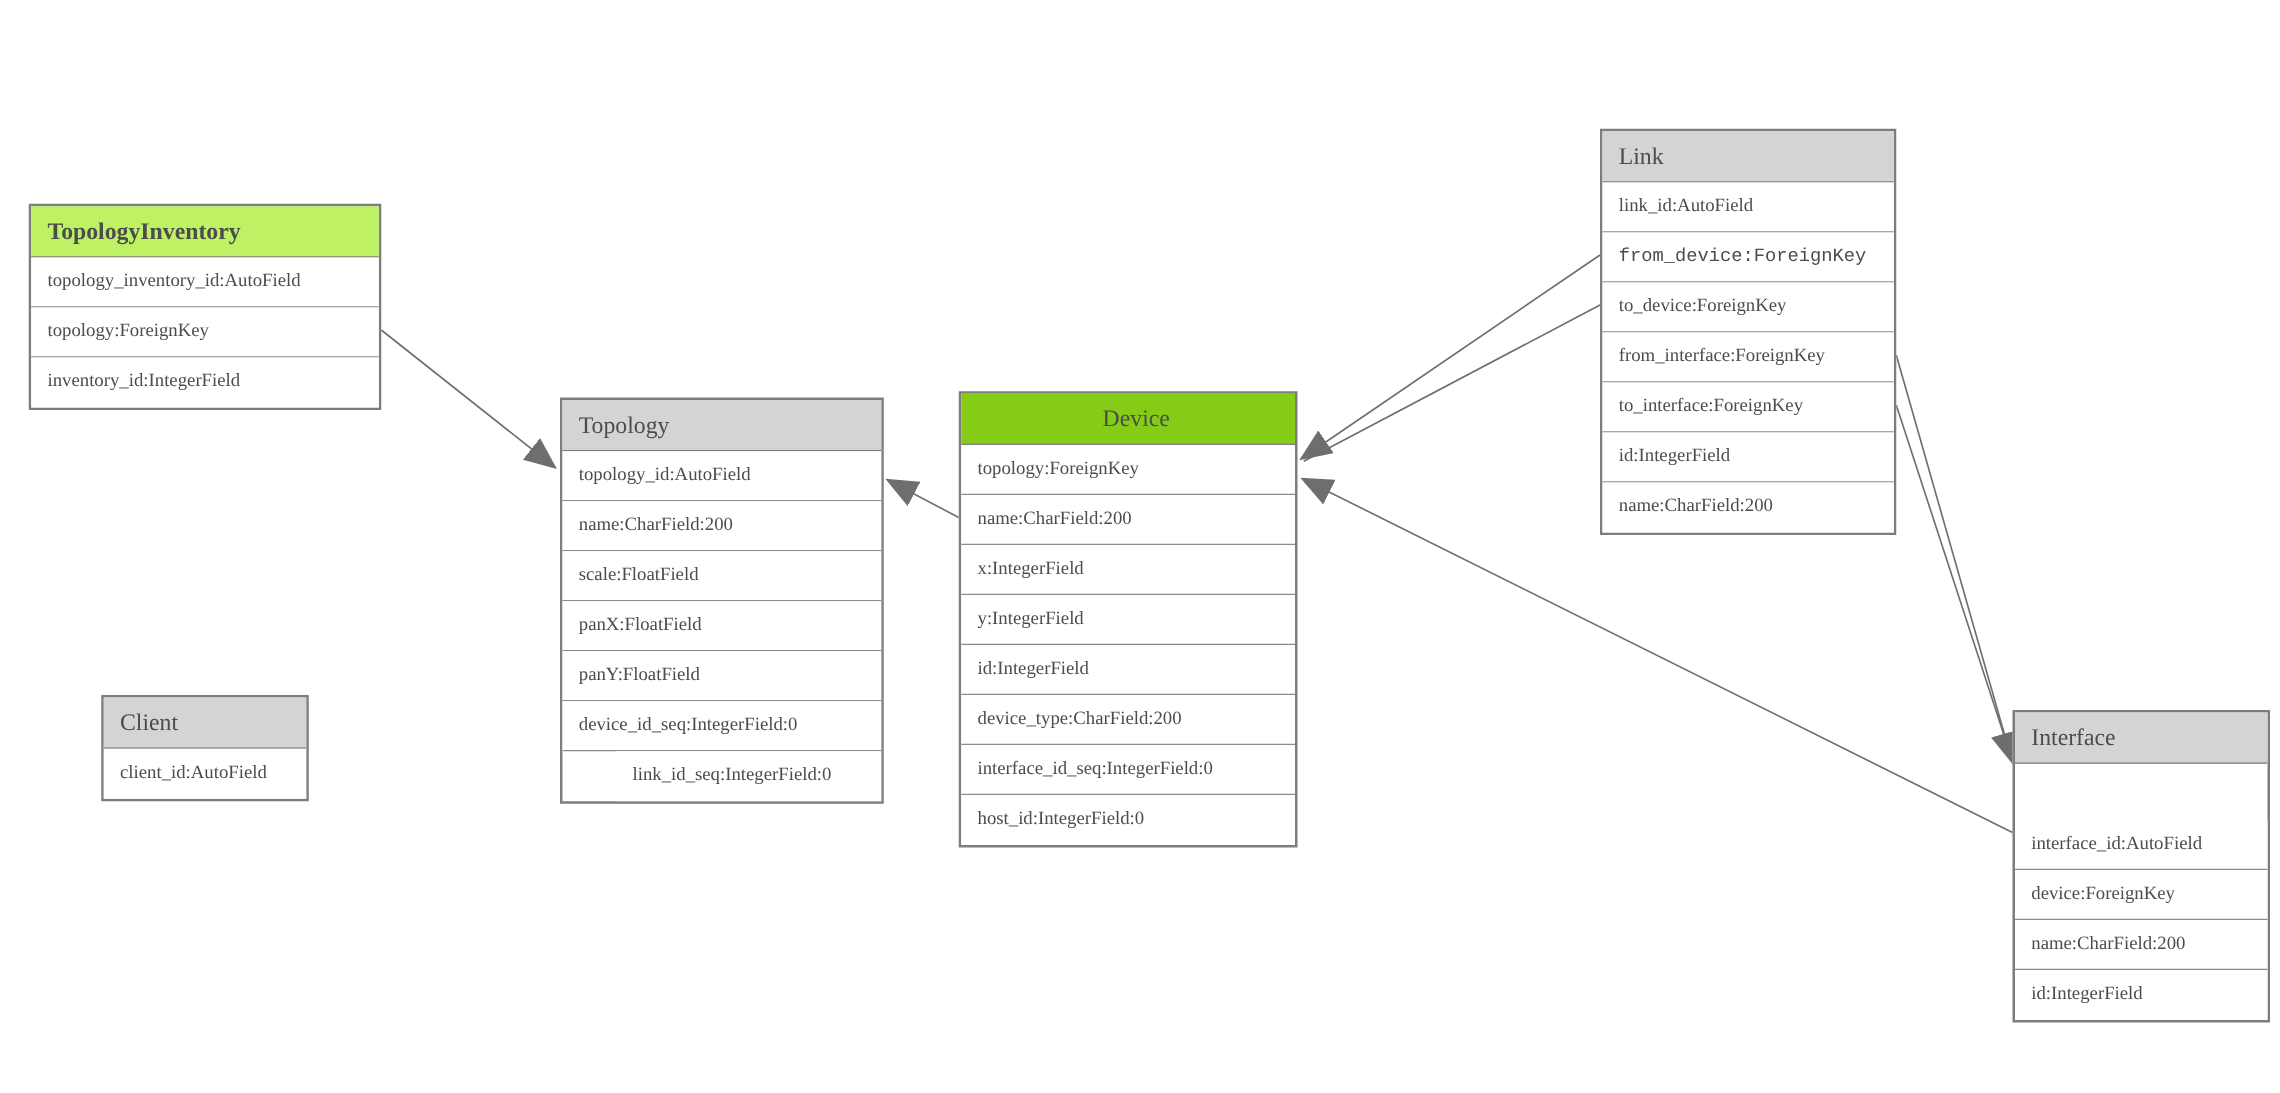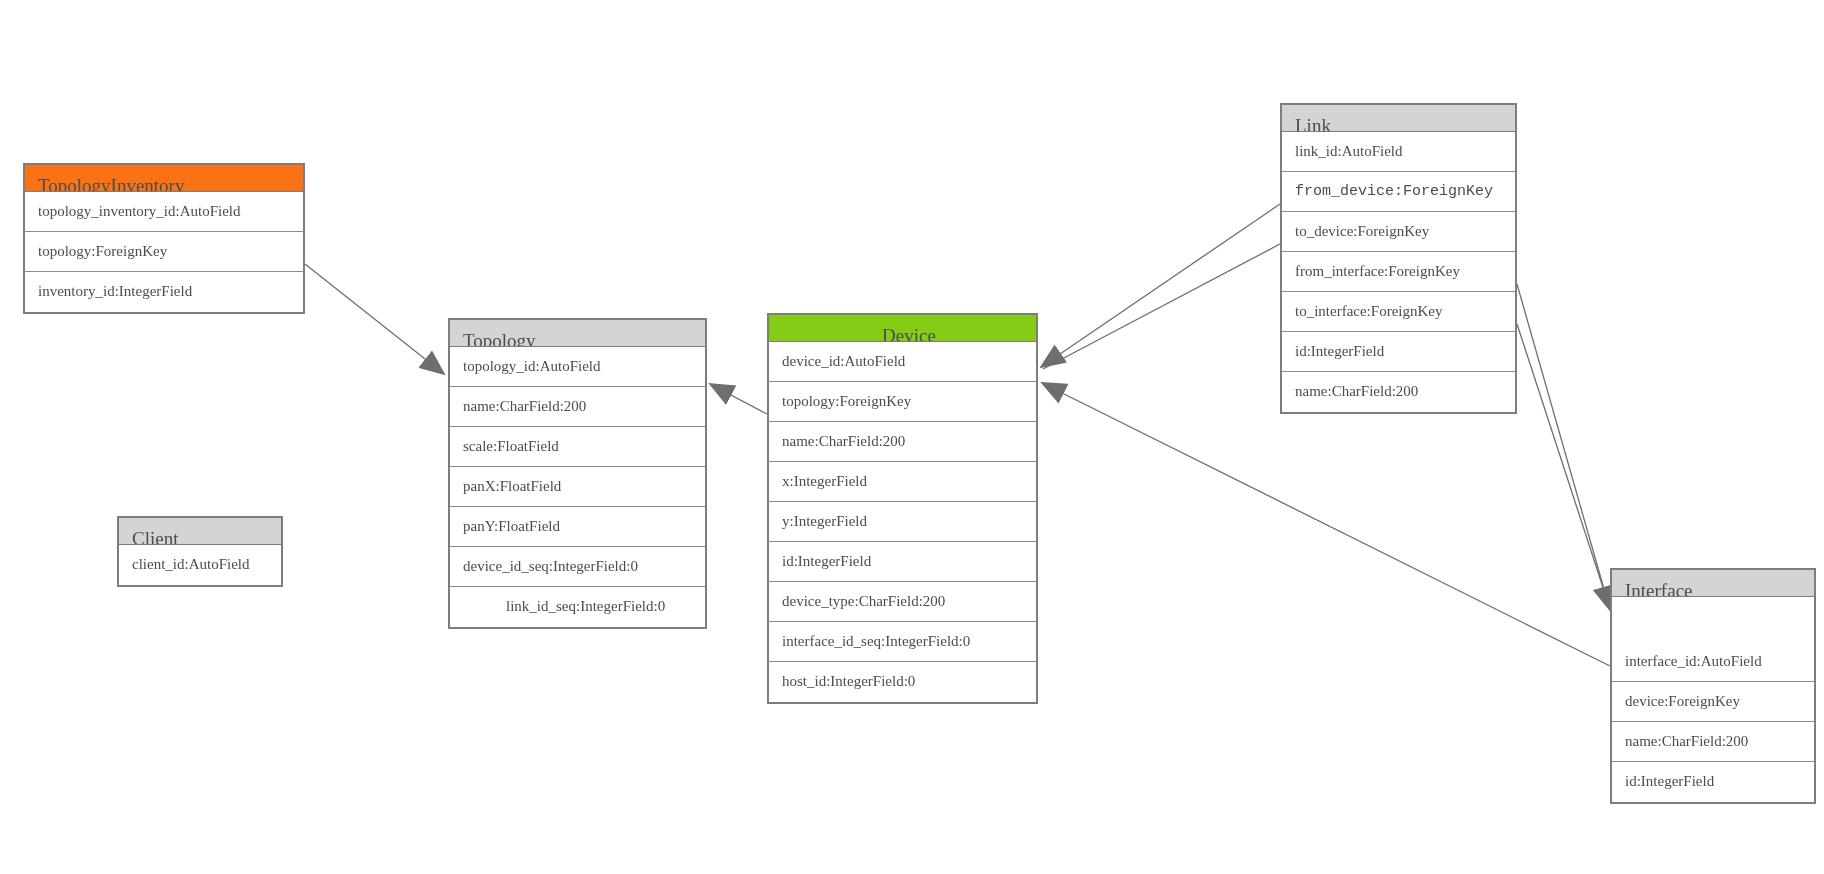--- a/index.html
+++ b/index.html
@@ -21,21 +21,21 @@
     width: 1824px; height: 874px;
     pointer-events: none;
   }
   .entity {
     position: absolute;
     background: #ffffff;
     border: 2px solid #7d7d7d;
     box-sizing: border-box;
   }
   .entity-header {
-    height: 27px;
+    height: 41px;
     line-height: 41px;
     padding-left: 13px;
     font-size: 19px;
     color: #4c4c4c;
     background: #d4d4d4;
     border-bottom: 1px solid #7d7d7d;
     box-sizing: border-box;
     white-space: nowrap;
     overflow: hidden;
   }
@@ -70,42 +70,41 @@
         <line x1="767" y1="414" x2="710" y2="384" stroke="#6e6e6e" stroke-width="1.3" marker-end="url(#arrowhead)"></line>
         <line x1="1280" y1="204" x2="1041" y2="367" stroke="#6e6e6e" stroke-width="1.3" marker-end="url(#arrowhead)"></line>
         <line x1="1280" y1="244" x2="1043" y2="369" stroke="#6e6e6e" stroke-width="1.3"></line>
         <line x1="1610" y1="666" x2="1042" y2="383" stroke="#6e6e6e" stroke-width="1.3" marker-end="url(#arrowhead)"></line>
         <line x1="1517" y1="284" x2="1610" y2="610" stroke="#6e6e6e" stroke-width="1.3" marker-end="url(#arrowhead)"></line>
         <line x1="1517" y1="324" x2="1611" y2="612" stroke="#6e6e6e" stroke-width="1.3"></line>
       </g>
   </svg>
 
 <div class="entity" style="left: 23px; top: 163px; width: 282px; border-color: rgb(125, 125, 125);">
-    <div class="entity-header" style="background: #f97316; color: rgb(76, 76, 76);">TopologyInventory</div>
+    <div class="entity-header" style="background: #bef264; color: rgb(76, 76, 76); font-weight: bold;">TopologyInventory</div>
   <div class="entity-row" style="color: rgb(76, 76, 76);">topology_inventory_id:AutoField</div>
       <div class="entity-row" style="color: rgb(76, 76, 76);">topology:ForeignKey</div>
       <div class="entity-row" style="color: rgb(76, 76, 76);">inventory_id:IntegerField</div>
     </div>
     <div class="entity" style="left: 448px; top: 318px; width: 259px; border-color: rgb(125, 125, 125);">
     <div class="entity-header" style="background: rgb(212, 212, 212); color: rgb(76, 76, 76);">Topology</div>
   <div class="entity-row" style="color: rgb(76, 76, 76);">topology_id:AutoField</div>
       <div class="entity-row" style="color: rgb(76, 76, 76);">name:CharField:200</div>
       <div class="entity-row" style="color: rgb(76, 76, 76);">scale:FloatField</div>
       <div class="entity-row" style="color: rgb(76, 76, 76);">panX:FloatField</div>
       <div class="entity-row" style="color: rgb(76, 76, 76);">panY:FloatField</div>
       <div class="entity-row" style="color: rgb(76, 76, 76);">device_id_seq:IntegerField:0</div>
       <div class="entity-row" style="color: rgb(76, 76, 76); margin-left: 43px;">link_id_seq:IntegerField:0</div>
     </div>
-    <div class="entity" style="left: 81px; top: 516px; width: 166px; border-color: rgb(125, 125, 125); margin-left: 36px;">
+    <div class="entity" style="left: 81px; top: 556px; width: 166px; border-color: rgb(125, 125, 125);">
     <div class="entity-header" style="background: rgb(212, 212, 212); color: rgb(76, 76, 76);">Client</div>
   <div class="entity-row" style="color: rgb(76, 76, 76);">client_id:AutoField</div>
     </div>
     <div class="entity" style="left: 767px; top: 313px; width: 271px; border-color: rgb(125, 125, 125);">
     <div class="entity-header" style="background: #84cc16; color: rgb(76, 76, 76); text-align: center;">Device</div>
-  <div class="entity-row" style="color: rgb(76, 76, 76);">device_id:AutoField</div>
       <div class="entity-row" style="color: rgb(76, 76, 76);">topology:ForeignKey</div>
       <div class="entity-row" style="color: rgb(76, 76, 76);">name:CharField:200</div>
       <div class="entity-row" style="color: rgb(76, 76, 76);">x:IntegerField</div>
       <div class="entity-row" style="color: rgb(76, 76, 76);">y:IntegerField</div>
       <div class="entity-row" style="color: rgb(76, 76, 76);">id:IntegerField</div>
       <div class="entity-row" style="color: rgb(76, 76, 76);">device_type:CharField:200</div>
       <div class="entity-row" style="color: rgb(76, 76, 76);">interface_id_seq:IntegerField:0</div>
       <div class="entity-row" style="color: rgb(76, 76, 76);">host_id:IntegerField:0</div>
     </div>
     <div class="entity" style="left: 1280px; top: 103px; width: 237px; border-color: rgb(125, 125, 125);">

